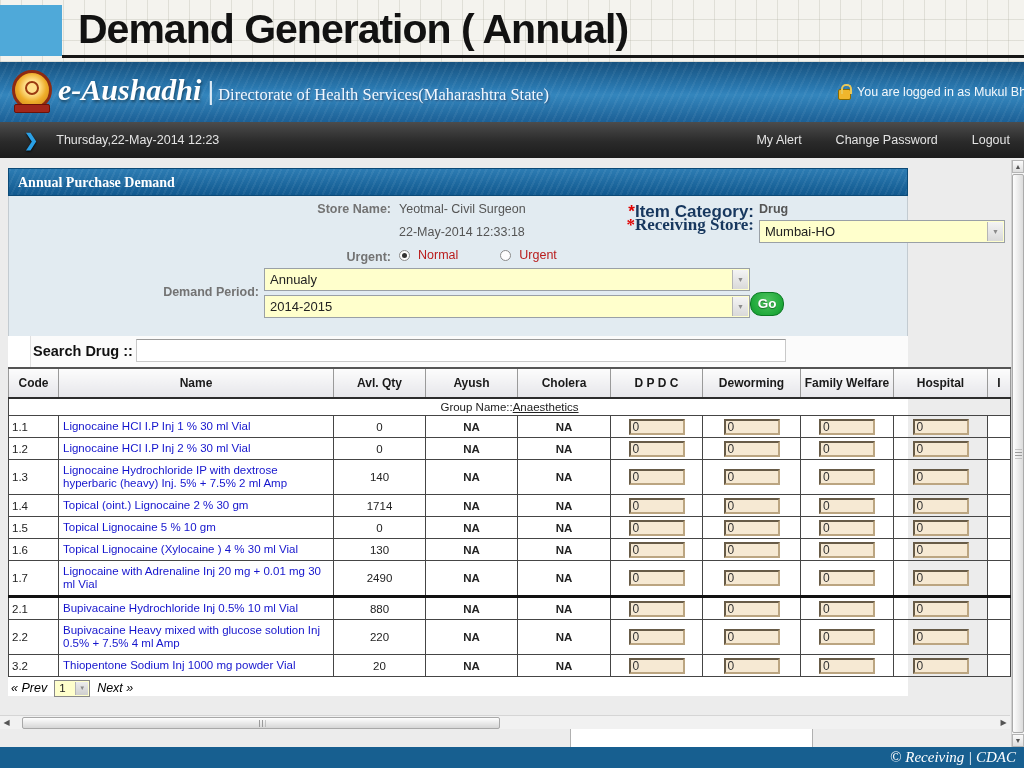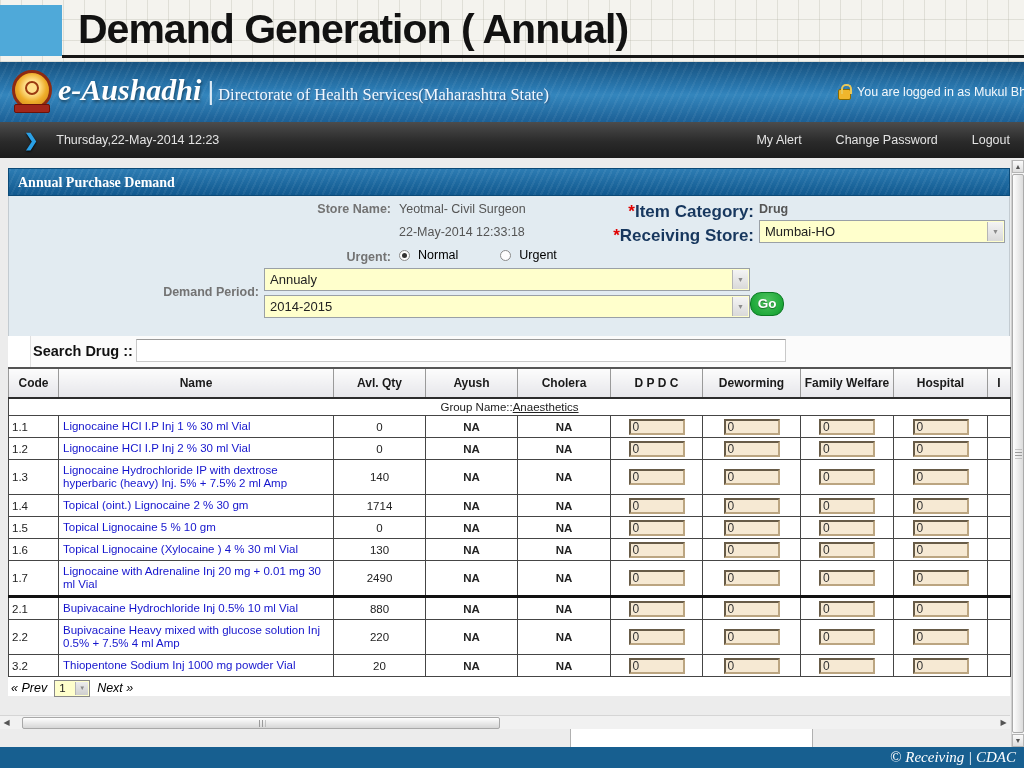--- a/index.html
+++ b/index.html
@@ -69,21 +69,21 @@
     background:linear-gradient(180deg,#4c4c4c 0%,#2a2a2a 55%,#1c1c1c 100%);
     display:flex; align-items:center; color:#e4e4e4; font-size:12.5px;
   }
   .nav-chevron { margin-left:24px; color:#2aa0e6; font-size:17px; font-weight:bold; text-shadow:0 1px 2px #000; }
   .nav-date { margin-left:18px; }
   .nav-links { margin-left:auto; display:flex; gap:34px; margin-right:14px; }
   .nav-link { cursor:pointer; }
 
   
   .page-body { position:absolute; left:0; top:158px; width:1024px; height:589px; background:#ececec; }
-  .panel { position:absolute; left:8px; top:10px; width:1002px; background:#ffffff; }
+  .panel { position:absolute; left:8px; top:10px; width:900px; background:#ffffff; }
 
   .panel-header {
     height:28px; line-height:28px; padding-left:9px;
     background:linear-gradient(180deg,#2d7cb3 0%, #11598f 100%);
     border:1px solid #0c4a77; color:#fff;
     font-family:"Liberation Serif", serif; font-weight:bold; font-size:14px;
     position:relative; overflow:hidden;
   }
   .panel-header::after{
     content:""; position:absolute; inset:0;
@@ -98,21 +98,21 @@
 
   .fake-select {
     position:absolute; height:23px; background:#ffffcc; border:1px solid #9aa0a6;
     font-size:13px; color:#222; display:flex; align-items:center; padding-left:5px;
   }
   .fs-arrow {
     position:absolute; right:1px; top:1px; bottom:1px; width:16px;
     background:linear-gradient(#f4f4f4,#d9d9d9); border-left:1px solid #b5b5b5;
     display:flex; align-items:center; justify-content:center; font-size:7px; color:#8a8a8a;
   }
-  .radio-row { position:absolute; left:390px; top:52px; display:flex; align-items:center; gap:8px; font-size:12.5px; color:#000000; }
+  .radio-row { position:absolute; left:390px; top:52px; display:flex; align-items:center; gap:8px; font-size:12.5px; color:#b91c1c; }
   .radio { width:11px; height:11px; border:1px solid #8a8a8a; border-radius:50%; background:#fdfdfd; position:relative; }
   .radio.sel::after { content:""; position:absolute; left:2px; top:2px; width:5px; height:5px; border-radius:50%; background:#333; }
   .radio-gap { width:26px; }
 
   .go-btn {
     position:absolute; left:741px; top:96px; width:34px; height:24px;
     background:radial-gradient(circle at 50% 35%, #4ec45f 0%, #1fa93a 70%, #128a2c 100%);
     border:1px solid #0c7a24; border-radius:11px;
     color:#fff; font-weight:bold; font-size:13.5px; text-align:center; line-height:22px;
     cursor:pointer; text-shadow:0 1px 1px rgba(0,0,0,.4);
@@ -223,21 +223,21 @@
 
     <div class="form-area">
       <div class="f-label" style="top:6px;">Store Name:</div>
       <div class="f-value" style="left:390px; top:6px;">Yeotmal- Civil Surgeon</div>
 
       <div class="f-value" style="left:390px; top:29px;">22-May-2014 12:33:18</div>
 
       <div class="r-label" style="top:6px;"><span class="req-star">*</span><span>Item Category:</span></div>
       <div class="f-value" style="left:750px; top:6px;font-weight:bold;">Drug</div>
 
-      <div class="r-label" style="top:30px;"><span class="req-star">*</span><span>Receiving Store:</span></div>
+      <div class="r-label" style="top:19px;font-family:Liberation Serif, serif;"><span class="req-star">*</span><span>Receiving Store:</span></div>
       <div class="fake-select" style="left:750px; top:24px; width:246px;">
         <span>Mumbai-HO</span>
         <span class="fs-arrow">▼</span>
       </div>
 
       <div class="f-label" style="top:54px;">Urgent:</div>
       <div class="radio-row">
         <span class="radio sel"></span>
         <span>Normal</span>
         <span class="radio-gap"></span>

